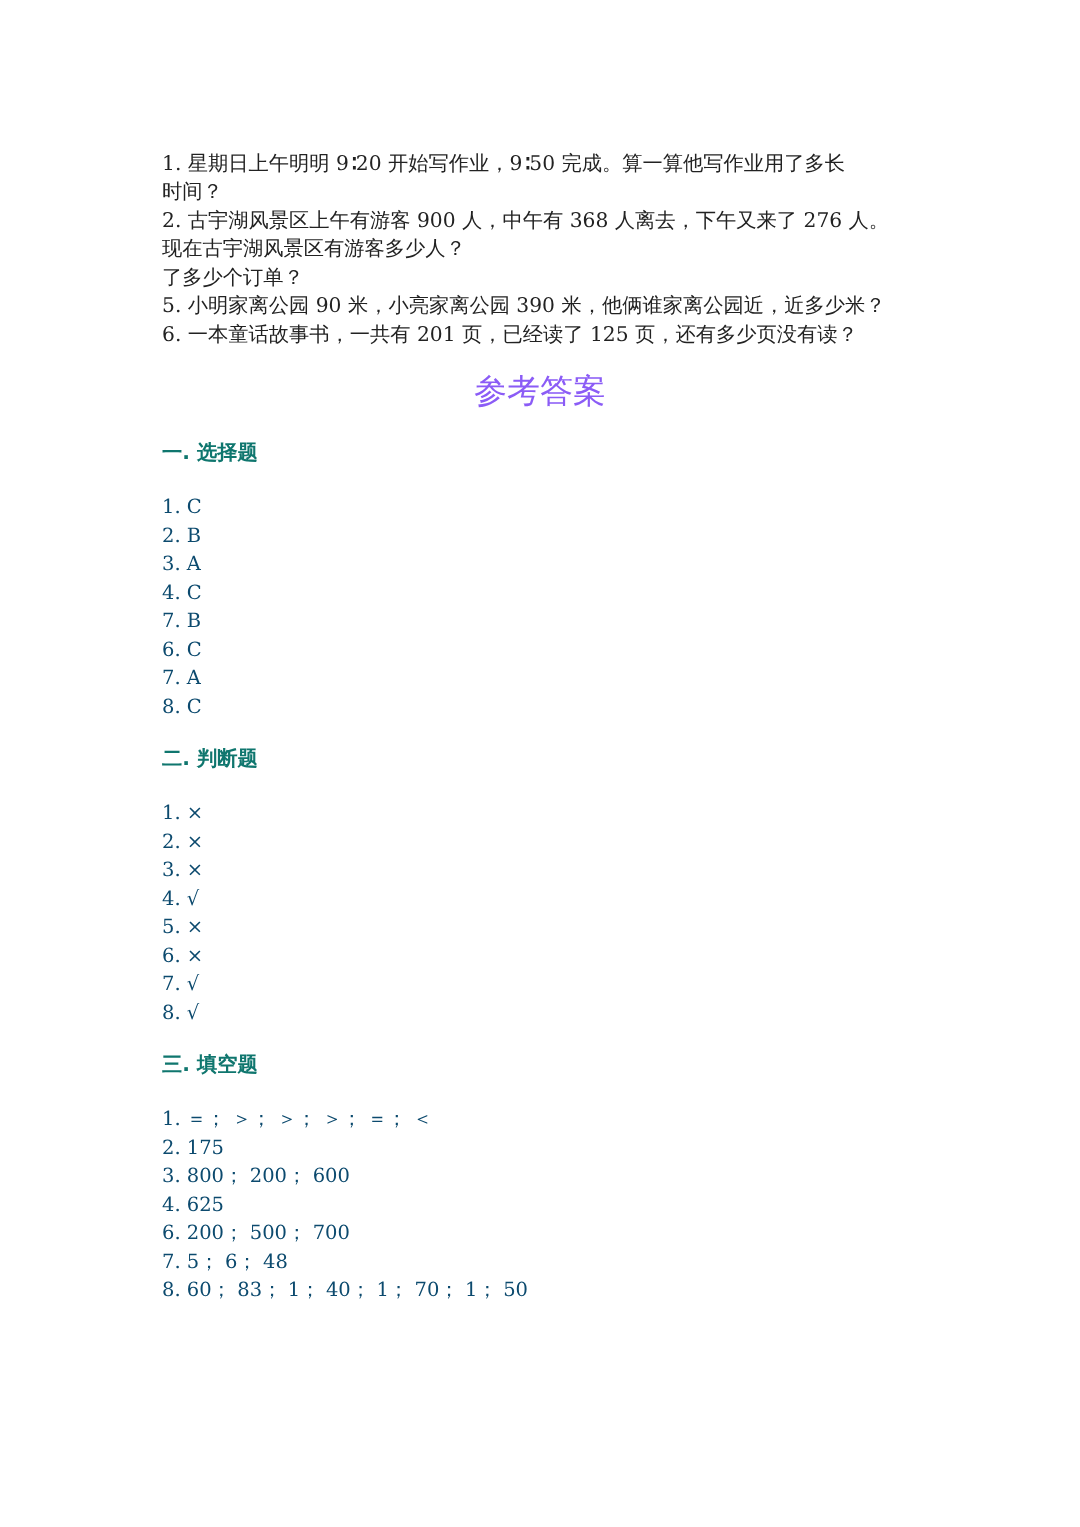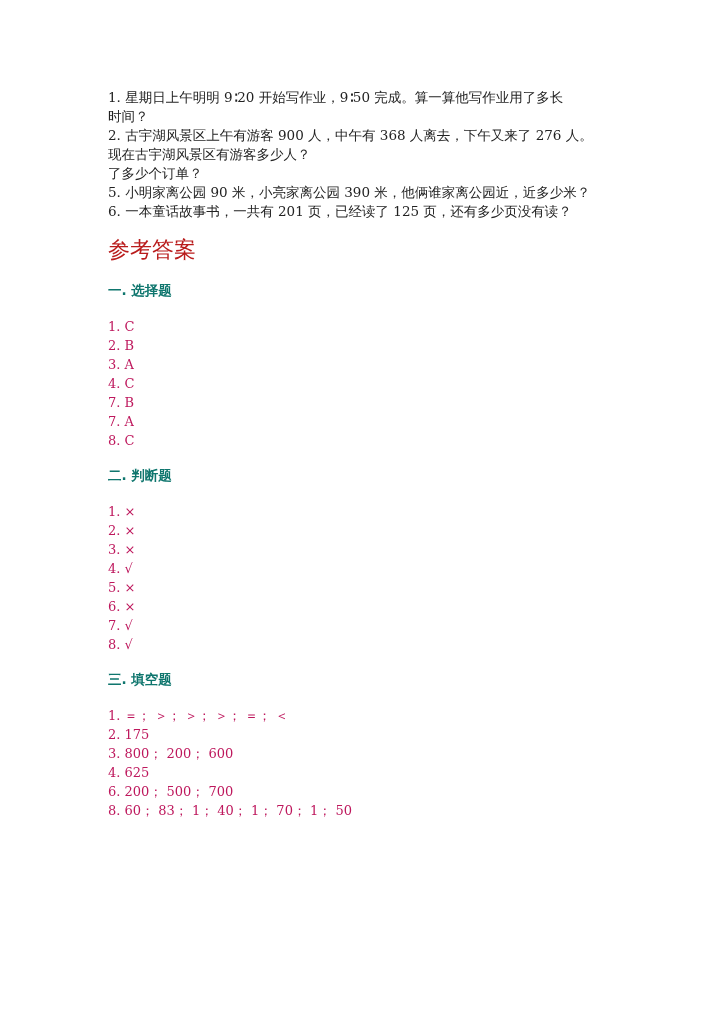--- a/index.html
+++ b/index.html
@@ -1,35 +1,35 @@
 <!DOCTYPE html>
 <html><head>
   <meta charset="utf-8">
   <style>
     html, body { margin: 0; padding: 0; background: #ffffff; }
     body {
       width: 720px; height: 1018px; position: relative; overflow: hidden;
       font-family: "DejaVu Serif", "Liberation Serif", serif;
       color: #222222;
     }
-    .page { position: absolute; left: 108px; top: 88px; width: 500px; }
+    .page { position: absolute; left: 108px; top: 100px; width: 500px; }
     .q-list .line { font-size: 13.5px; line-height: 19px; white-space: nowrap; }
     .answer-title {
-      font-size: 22px; line-height: 30px;
-      margin-top: 14px; margin-bottom: 16px; color: #b91c1c;
+      text-align: center; font-size: 22px; line-height: 30px;
+      margin-top: 14px; margin-bottom: 16px; color: #8b5cf6;
       font-family: "DejaVu Sans", "Liberation Sans", sans-serif;
       width: 504px;
     }
     .section-head {
       font-family: "DejaVu Sans", "Liberation Sans", sans-serif;
       font-size: 13.5px; font-weight: bold; line-height: 19px; color: #0f766e;
       margin-bottom: 17px;
     }
     .ans-list { margin-bottom: 16px; }
-    .ans-list .line { font-size: 13px; line-height: 19px; color: #be185d; }
+    .ans-list .line { font-size: 13px; line-height: 19px; color: #0c4a6e; }
   </style>
 </head>
 <body>
 
 <div class="page">
   <div class="q-list">
     <div class="line">1. 星期日上午明明 9∶20 开始写作业，9∶50 完成。算一算他写作业用了多长</div>
     <div class="line">时间？</div>
     <div class="line">2. 古宇湖风景区上午有游客 900 人，中午有 368 人离去，下午又来了 276 人。</div>
     <div class="line">现在古宇湖风景区有游客多少人？</div>
@@ -40,20 +40,21 @@
 
   <div class="answer-title">参考答案</div>
 
   <div class="section-head">一. 选择题</div>
   <div class="ans-list">
     <div class="line">1. C</div>
     <div class="line">2. B</div>
     <div class="line">3. A</div>
     <div class="line">4. C</div>
     <div class="line">7. B</div>
+    <div class="line">6. C</div>
     <div class="line">7. A</div>
     <div class="line">8. C</div>
   </div>
 
   <div class="section-head">二. 判断题</div>
   <div class="ans-list">
     <div class="line">1. ×</div>
     <div class="line">2. ×</div>
     <div class="line">3. ×</div>
     <div class="line">4. √</div>
@@ -63,15 +64,16 @@
     <div class="line">8. √</div>
   </div>
 
   <div class="section-head">三. 填空题</div>
   <div class="ans-list">
     <div class="line">1. ＝； ＞； ＞； ＞； ＝； ＜</div>
     <div class="line">2. 175</div>
     <div class="line">3. 800； 200； 600</div>
     <div class="line">4. 625</div>
     <div class="line">6. 200； 500； 700</div>
+    <div class="line">7. 5； 6； 48</div>
     <div class="line">8. 60； 83； 1； 40； 1； 70； 1； 50</div>
   </div>
 </div>
 
 </body></html>

